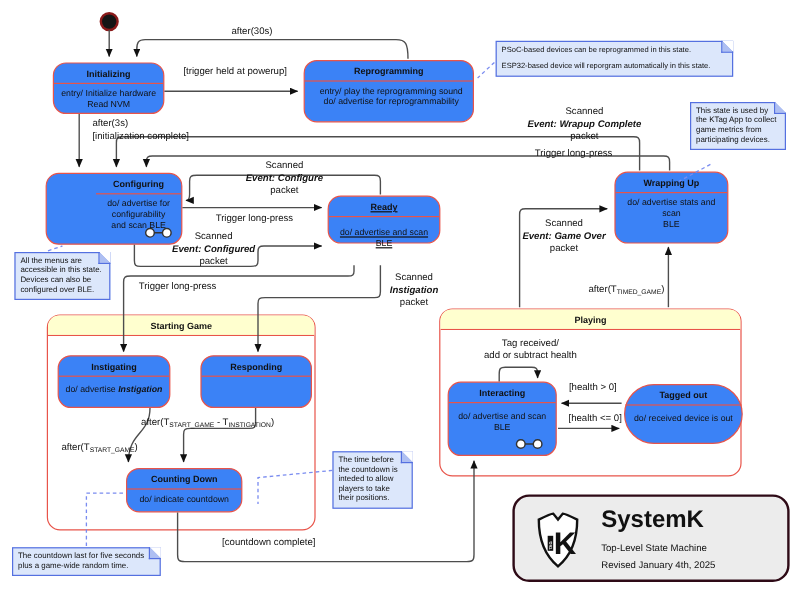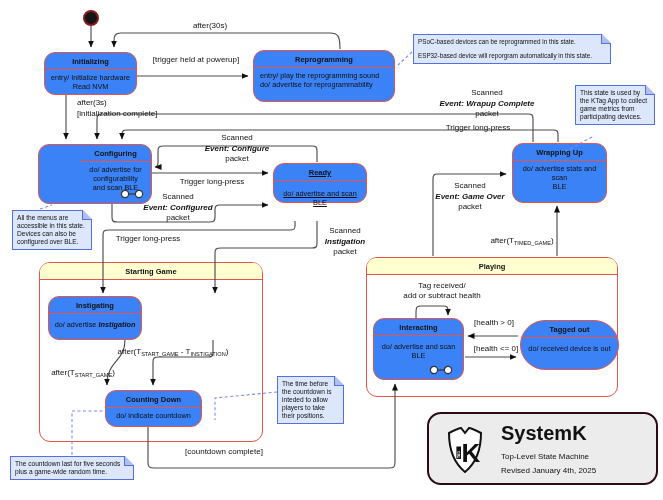--- a/index.html
+++ b/index.html
@@ -2,21 +2,21 @@
 <html><head>
 <meta charset="utf-8">
 <style>
   html,body{margin:0;padding:0;background:#fff;}
   .canvas{position:relative;width:663px;height:500px;background:#ffffff;overflow:hidden;
           font-family:"Liberation Sans", sans-serif;color:#111;}
   
   .state{position:absolute;background:#3b82f6;border:1.4px solid #e8544a;border-radius:11px;z-index:2;box-sizing:border-box;}
   .st-title{font-weight:bold;font-size:7.5px;text-align:center;padding:4px 2px 3px;border-bottom:1.1px solid #e8544a;}
   .st-body{font-size:7.3px;line-height:9px;padding:3px 2px;text-align:center;}
-  .st-body.left{text-align:left;padding-left:6px;}
+  .st-body.left{text-align:center;padding-left:6px;}
   .composite{position:absolute;border:1.4px solid #e8544a;border-radius:11px;background:#fff;z-index:1;box-sizing:border-box;}
   .comp-title{background:#ffffcf;border-bottom:1.1px solid #e8544a;border-radius:9px 9px 0 0;
               font-weight:bold;font-size:7.5px;text-align:center;padding:4px 0 3px;}
   .oo-icon{position:absolute;}
   
   .init-dot{position:absolute;left:83px;top:10px;width:12px;height:12px;border-radius:50%;
             background:#151515;border:2px solid #8a1a1a;z-index:2;}
   
   svg.wires{position:absolute;left:0;top:0;z-index:3;pointer-events:none;}
   .wire{fill:none;stroke:#4d4d4d;stroke-width:1.15;}
@@ -100,20 +100,24 @@
     </div>
   </div>
 
   <div class="state" style="left:48px;top:296px;width:94px;height:44px;">
     <div class="st-title">Instigating</div>
     <div class="st-body" style="padding-top:6px;">
       <span>do/ advertise </span><span class="bi">Instigation</span>
     </div>
   </div>
 
+  <div class="state" style="left:167px;top:296px;width:93px;height:44px;">
+    <div class="st-title">Responding</div>
+    <div class="st-body" style="height:14px;"></div>
+  </div>
 
   <div class="state" style="left:105px;top:390px;width:97px;height:37px;">
     <div class="st-title">Counting Down</div>
     <div class="st-body">
       <div>do/ indicate countdown</div>
     </div>
   </div>
 
   <div class="state" style="left:373px;top:318px;width:91px;height:62px;">
     <div class="st-title">Interacting</div>

